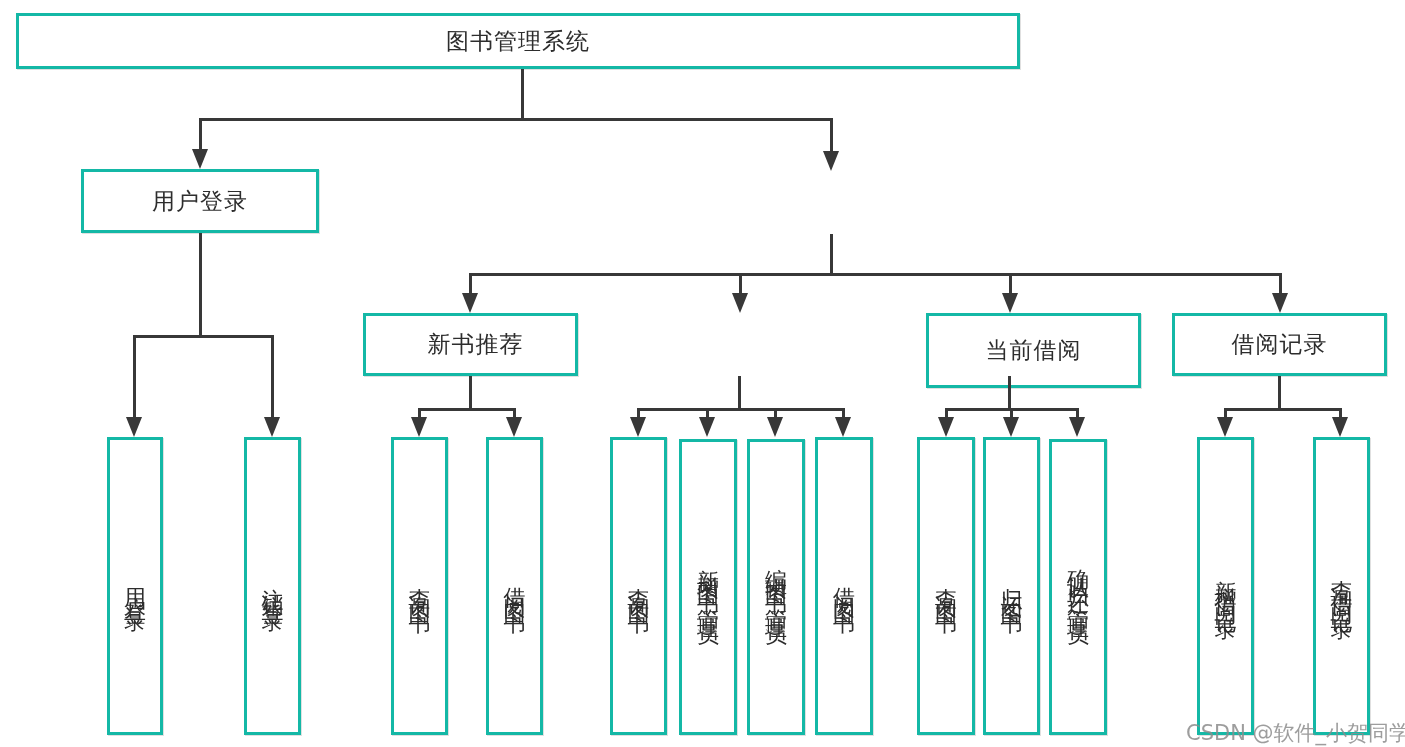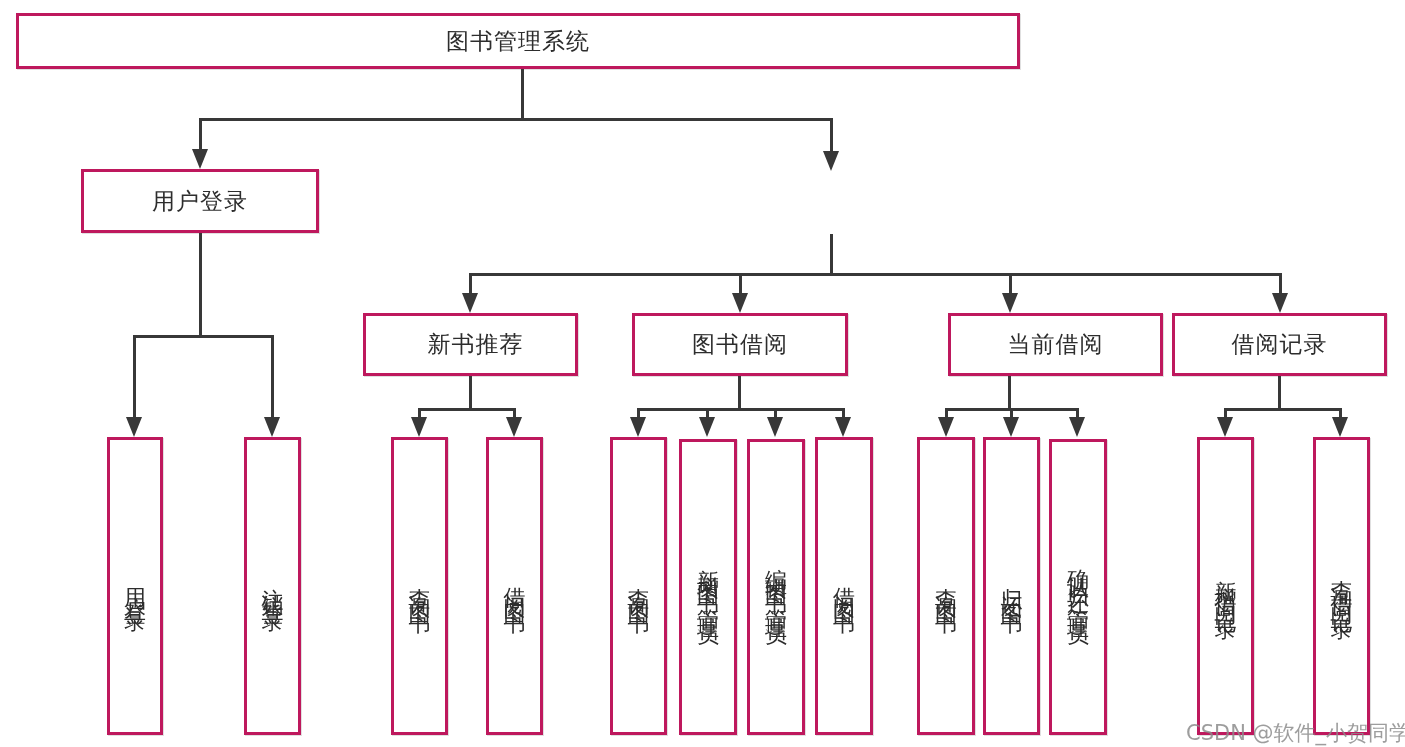--- a/index.html
+++ b/index.html
@@ -8,21 +8,21 @@
     width:1405px;height:747px;
     background:#ffffff;
     font-family:"DejaVu Sans","Liberation Sans",sans-serif;
     color:#2d2d2d;
     overflow:hidden;
   }
   .box{
     position:absolute;
     box-sizing:border-box;
     background:#ffffff;
-    border:3px solid #be185d;
+    border:3px solid #14b8a6;
     display:flex;
     align-items:center;
     justify-content:center;
     box-shadow:1px 1px 0 rgba(0,0,0,0.12);
   }
   .hbox{font-size:23px;letter-spacing:1px;}
   .vbox{
     font-size:22px;
     writing-mode:vertical-rl;
     text-orientation:mixed;
@@ -50,22 +50,21 @@
 </head>
 <body>
 
 <div class="canvas">
 
   <div class="box hbox" style="left:16px;top:13px;width:1004px;height:56px;">图书管理系统</div>
 
   <div class="box hbox" style="left:81px;top:169px;width:238px;height:64px;">用户登录</div>
 
   <div class="box hbox" style="left:363px;top:313px;width:215px;height:63px;padding-left:10px;">新书推荐</div>
-  <div class="box hbox" style="left:632px;top:313px;width:216px;height:63px;">图书借阅</div>
-  <div class="box hbox" style="left:948px;top:313px;width:215px;height:63px;">当前借阅</div>
+  <div class="box hbox" style="left:926px;top:313px;width:215px;height:75px;">当前借阅</div>
   <div class="box hbox" style="left:1172px;top:313px;width:215px;height:63px;">借阅记录</div>
 
   <div class="box vbox" style="left:107px;top:437px;width:56px;height:298px;">用户登录</div>
   <div class="box vbox" style="left:244px;top:437px;width:57px;height:298px;">注销登录</div>
 
   <div class="box vbox" style="left:391px;top:437px;width:57px;height:298px;">查询图书</div>
   <div class="box vbox" style="left:486px;top:437px;width:57px;height:298px;">借阅图书</div>
 
   <div class="box vbox" style="left:610px;top:437px;width:57px;height:298px;">查询图书</div>
   <div class="box vbox" style="left:679px;top:439px;width:58px;height:296px;">新增图书（管理员）</div>

